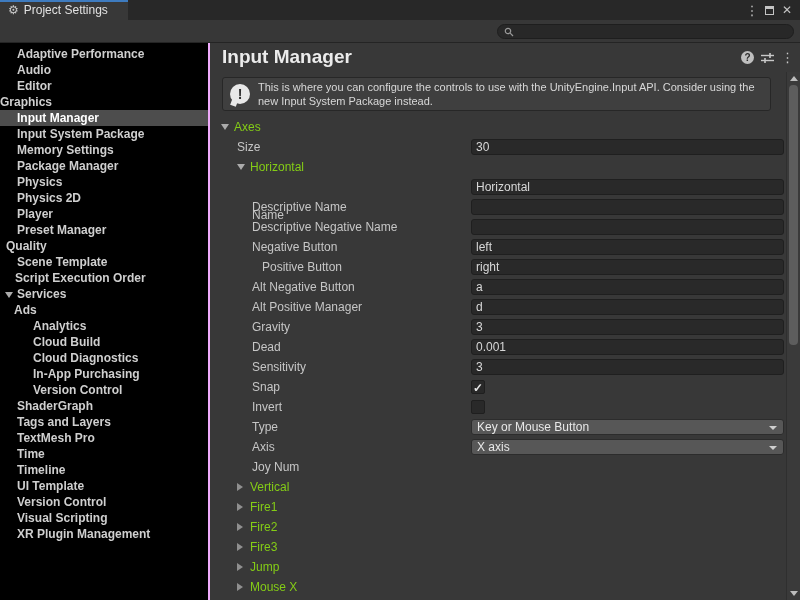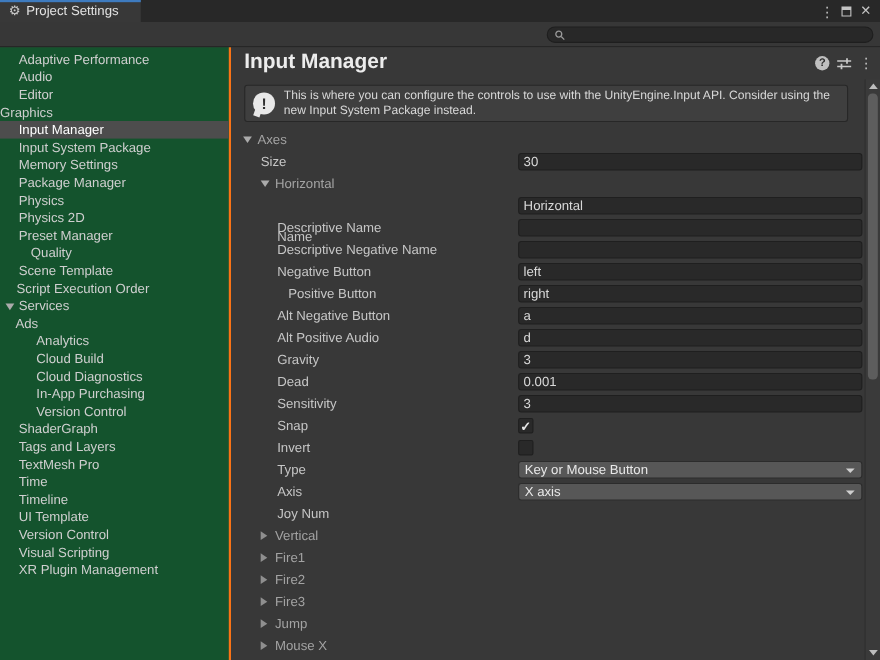--- a/index.html
+++ b/index.html
@@ -23,21 +23,21 @@
   
   .toolbar { position:absolute; top:20px; left:0; right:0; height:23px; background:#373737; border-bottom:1px solid #242424; }
   .search { position:absolute; left:497px; top:4px; width:297px; height:15px; background:#282828;
             border:1px solid #1e1e1e; border-radius:8px; display:flex; align-items:center; }
   .search svg { margin:0 3px 0 6px; flex:0 0 auto; }
   .search input { flex:1; background:transparent; border:none; outline:none; color:#d8d8d8;
                   font:11px "Liberation Sans", sans-serif; height:13px; min-width:0; }
 
   
   .body { position:absolute; top:43px; left:0; right:0; bottom:0; display:flex; }
-  .sidebar { width:210px; background:#14532d; border-right:2px solid #f97316; padding-top:3px; overflow:hidden; }
+  .sidebar { width:210px; background:#000000; border-right:2px solid #f0abfc; padding-top:3px; overflow:hidden;font-weight:bold; }
   .side-item { position:relative; height:16px; line-height:16px; color:#cfcfcf; white-space:nowrap; cursor:default; }
   .side-item.sel { background:#4d4d4d; color:#fff; }
   .side-item .tri-open { position:absolute; left:5px; top:6px; }
 
   .main { position:relative; flex:1; background:#383838; }
   .main-header { position:relative; height:29px; }
   .main-title { position:absolute; left:12px; top:3px; font-size:19px; font-weight:bold; color:#ececec; }
   .hdr-icons { position:absolute; right:6px; top:8px; display:flex; align-items:center; gap:7px; }
   .help-circle { width:13px; height:13px; border-radius:50%; background:#bfbfbf; color:#2b2b2b;
                  font-size:10px; font-weight:bold; text-align:center; line-height:13px; }
@@ -52,21 +52,21 @@
              background:#e8e8e8; border-radius:50%; text-align:center; }
   .hb-icon .bang { font-size:14px; font-weight:bold; color:#2e2e2e; line-height:20px; }
   .hb-icon .tail { position:absolute; left:1px; bottom:-2px; width:6px; height:6px; background:#e8e8e8;
                    transform:rotate(20deg); }
   .hb-text { font-size:11px; line-height:14px; color:#d8d8d8; padding-right:10px; }
 
   
   .rows { position:relative; }
   .row { position:relative; height:20px; }
   .row .lbl { position:absolute; top:3px; color:#c6c6c6; white-space:nowrap; }
-  .row .lbl.fold { color:#a3a3a3; }
+  .row .lbl.fold { color:#84cc16; }
   .tri-open { width:0; height:0; border-left:4px solid transparent; border-right:4px solid transparent;
               border-top:6px solid #ababab; display:inline-block; }
   .tri-closed { width:0; height:0; border-top:4px solid transparent; border-bottom:4px solid transparent;
                 border-left:6px solid #8f8f8f; display:inline-block; }
   .row .tri-open { position:absolute; top:7px; }
   .row .tri-closed { position:absolute; top:6px; }
   .ctrl { position:absolute; left:261px; width:313px; top:2px; height:16px; }
   .field { background:#292929; border:1px solid #1f1f1f; border-radius:3px; color:#d8d8d8;
            line-height:14px; padding:0 4px; overflow:hidden; white-space:nowrap; }
   .dropdown { background:#575757; border:1px solid #2c2c2c; border-radius:3px; color:#e8e8e8;
@@ -118,22 +118,23 @@
         <div class="side-item" style="padding-left: 17px;"><span>Adaptive Performance</span></div>
         <div class="side-item" style="padding-left: 17px;"><span>Audio</span></div>
         <div class="side-item" style="padding-left: 17px;"><span>Editor</span></div>
         <div class="side-item" style="padding-left: 0;"><span>Graphics</span></div>
         <div class="side-item sel" style="padding-left: 17px;"><span>Input Manager</span></div>
         <div class="side-item" style="padding-left: 17px;"><span>Input System Package</span></div>
         <div class="side-item" style="padding-left: 17px;"><span>Memory Settings</span></div>
         <div class="side-item" style="padding-left: 17px;"><span>Package Manager</span></div>
         <div class="side-item" style="padding-left: 17px;"><span>Physics</span></div>
         <div class="side-item" style="padding-left: 17px;"><span>Physics 2D</span></div>
+        <div class="side-item" style="padding-left: 17px;"><span>Player</span></div>
         <div class="side-item" style="padding-left: 17px;"><span>Preset Manager</span></div>
-        <div class="side-item" style="padding-left: 28px;"><span>Quality</span></div>
+        <div class="side-item" style="padding-left: 6px;"><span>Quality</span></div>
         <div class="side-item" style="padding-left: 17px;"><span>Scene Template</span></div>
         <div class="side-item" style="padding-left: 15px;"><span>Script Execution Order</span></div>
         <div class="side-item" style="padding-left: 17px;"><span class="tri-open"></span><span>Services</span></div>
         <div class="side-item" style="padding-left: 14px;"><span>Ads</span></div>
         <div class="side-item" style="padding-left: 33px;"><span>Analytics</span></div>
         <div class="side-item" style="padding-left: 33px;"><span>Cloud Build</span></div>
         <div class="side-item" style="padding-left: 33px;"><span>Cloud Diagnostics</span></div>
         <div class="side-item" style="padding-left: 33px;"><span>In-App Purchasing</span></div>
         <div class="side-item" style="padding-left: 33px;"><span>Version Control</span></div>
         <div class="side-item" style="padding-left: 17px;"><span>ShaderGraph</span></div>
@@ -201,21 +202,21 @@
             </div>
             <div class="row">
               <span class="lbl" style="left: 52px;">Positive Button</span>
               <div class="ctrl field">right</div>
             </div>
             <div class="row">
               <span class="lbl" style="left: 42px;">Alt Negative Button</span>
               <div class="ctrl field">a</div>
             </div>
             <div class="row">
-              <span class="lbl" style="left: 42px;">Alt Positive Audio</span>
+              <span class="lbl" style="left: 42px;">Alt Positive Manager</span>
               <div class="ctrl field">d</div>
             </div>
             <div class="row">
               <span class="lbl" style="left: 42px;">Gravity</span>
               <div class="ctrl field">3</div>
             </div>
             <div class="row">
               <span class="lbl" style="left: 42px;">Dead</span>
               <div class="ctrl field">0.001</div>
             </div>

